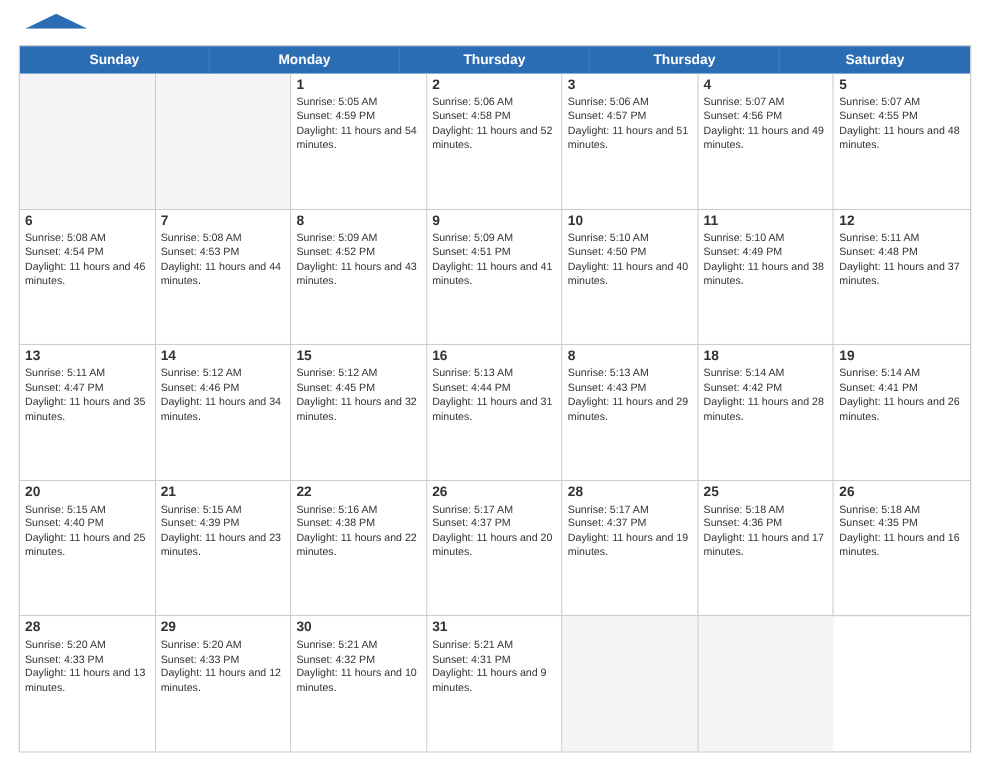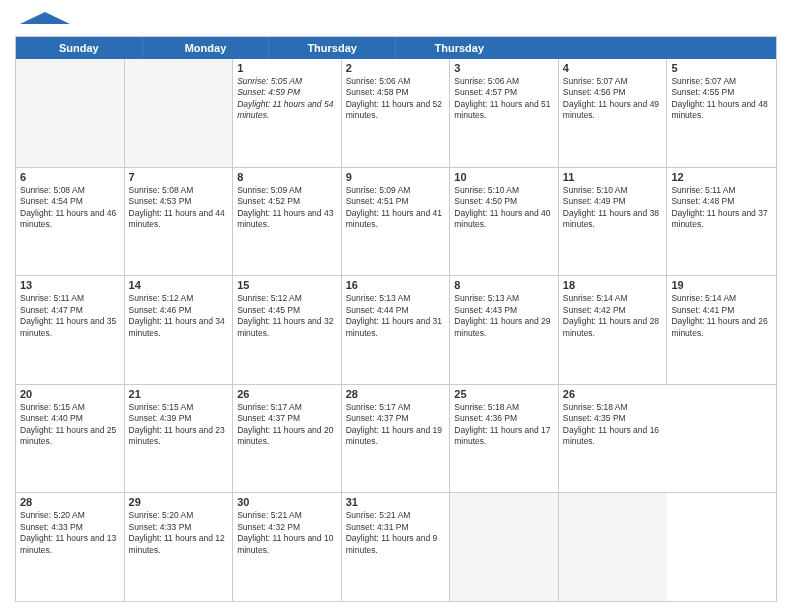--- a/index.html
+++ b/index.html
@@ -48,21 +48,21 @@
       color: #555;
     }
     .calendar {
       flex: 1;
       display: flex;
       flex-direction: column;
       border: 1px solid #ccc;
     }
     .calendar-header {
       display: grid;
-      grid-template-columns: repeat(6, 1fr);
+      grid-template-columns: repeat(5, 1fr);
       background: #2a6db5;
     }
     .calendar-header .day-name {
       color: #fff;
       font-size: 11px;
       font-weight: bold;
       text-align: center;
       padding: 5px 3px;
       border-right: 1px solid #3a7dc5;
     }
@@ -130,28 +130,29 @@
       <div class="subtitle"></div>
     </div>
   </div>
 
   <div class="calendar">
     <div class="calendar-header">
     <div class="day-name">Sunday</div>
         <div class="day-name">Monday</div>
         <div class="day-name">Thursday</div>
         <div class="day-name">Thursday</div>
+        <div class="day-name">Saturday</div>
       </div>
     <div class="calendar-body">
     <div class="week-row">
           <div class="day-cell empty"></div>
           <div class="day-cell empty"></div>
           <div class="day-cell">
             <div class="day-num">1</div>
-            <div class="day-info" style="white-space: pre-line; font-style: italic;">Sunrise: 5:05 AM
+            <div class="day-info" style="white-space: pre-line;">Sunrise: 5:05 AM
 Sunset: 4:59 PM
 Daylight: 11 hours and 54 minutes.</div>
           </div>
           <div class="day-cell">
             <div class="day-num">2</div>
             <div class="day-info" style="white-space: pre-line;">Sunrise: 5:06 AM
 Sunset: 4:58 PM
 Daylight: 11 hours and 52 minutes.</div>
           </div>
           <div class="day-cell">
@@ -266,20 +267,26 @@
             <div class="day-num">20</div>
             <div class="day-info" style="white-space: pre-line;">Sunrise: 5:15 AM
 Sunset: 4:40 PM
 Daylight: 11 hours and 25 minutes.</div>
           </div>
           <div class="day-cell">
             <div class="day-num">21</div>
             <div class="day-info" style="white-space: pre-line;">Sunrise: 5:15 AM
 Sunset: 4:39 PM
 Daylight: 11 hours and 23 minutes.</div>
+          </div>
+          <div class="day-cell">
+            <div class="day-num">22</div>
+            <div class="day-info" style="white-space: pre-line;">Sunrise: 5:16 AM
+Sunset: 4:38 PM
+Daylight: 11 hours and 22 minutes.</div>
           </div>
           <div class="day-cell">
             <div class="day-num">26</div>
             <div class="day-info" style="white-space: pre-line;">Sunrise: 5:17 AM
 Sunset: 4:37 PM
 Daylight: 11 hours and 20 minutes.</div>
           </div>
           <div class="day-cell">
             <div class="day-num">28</div>
             <div class="day-info" style="white-space: pre-line;">Sunrise: 5:17 AM

